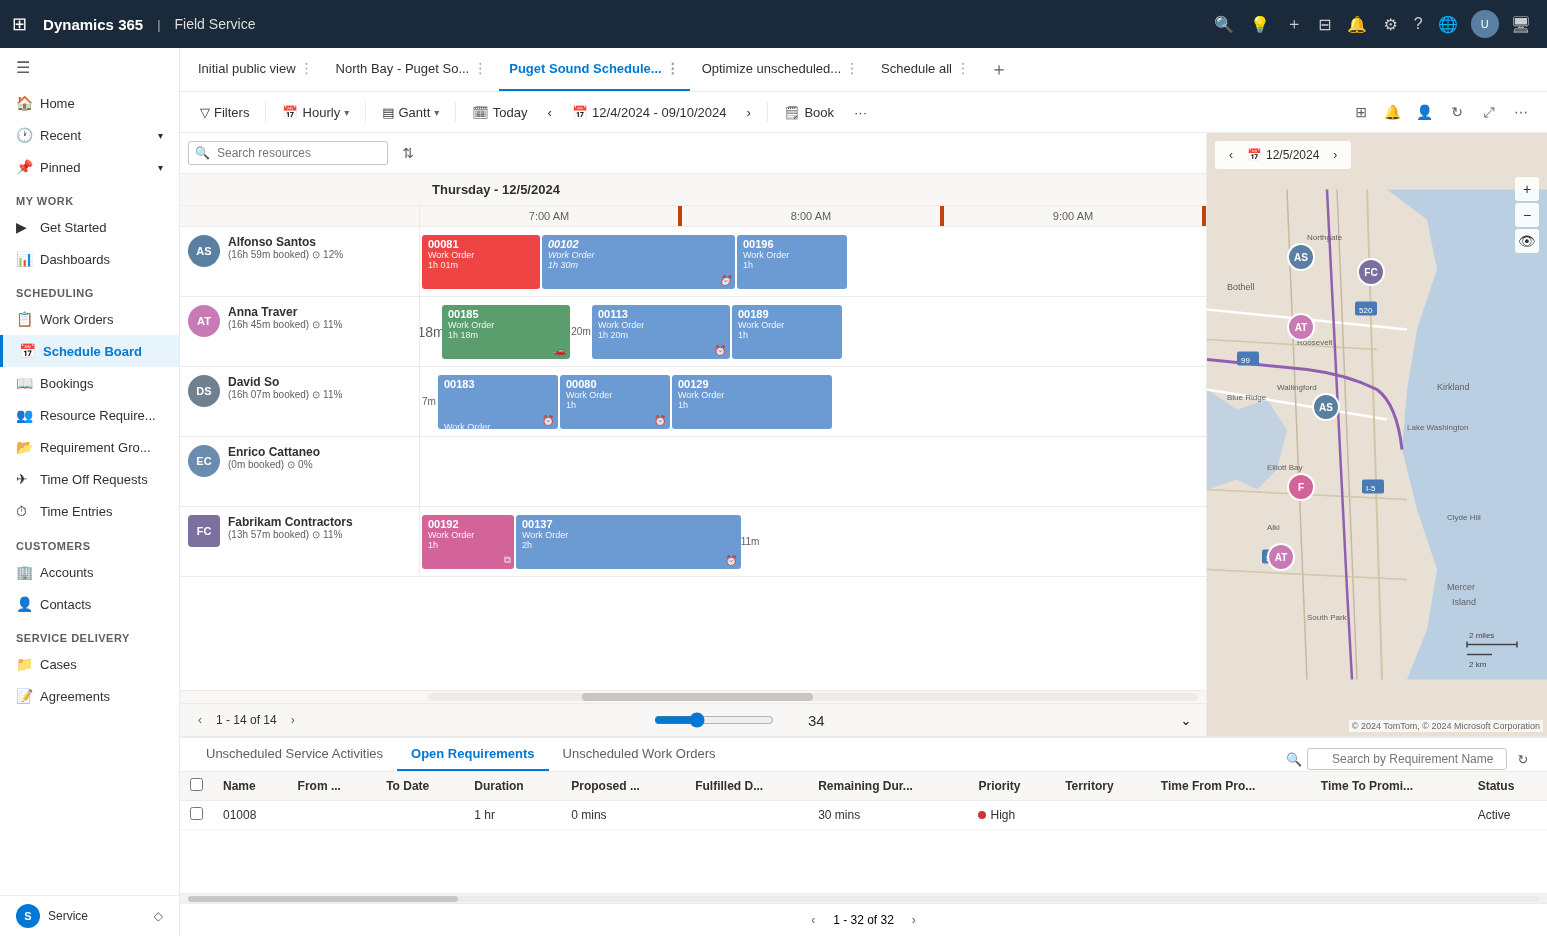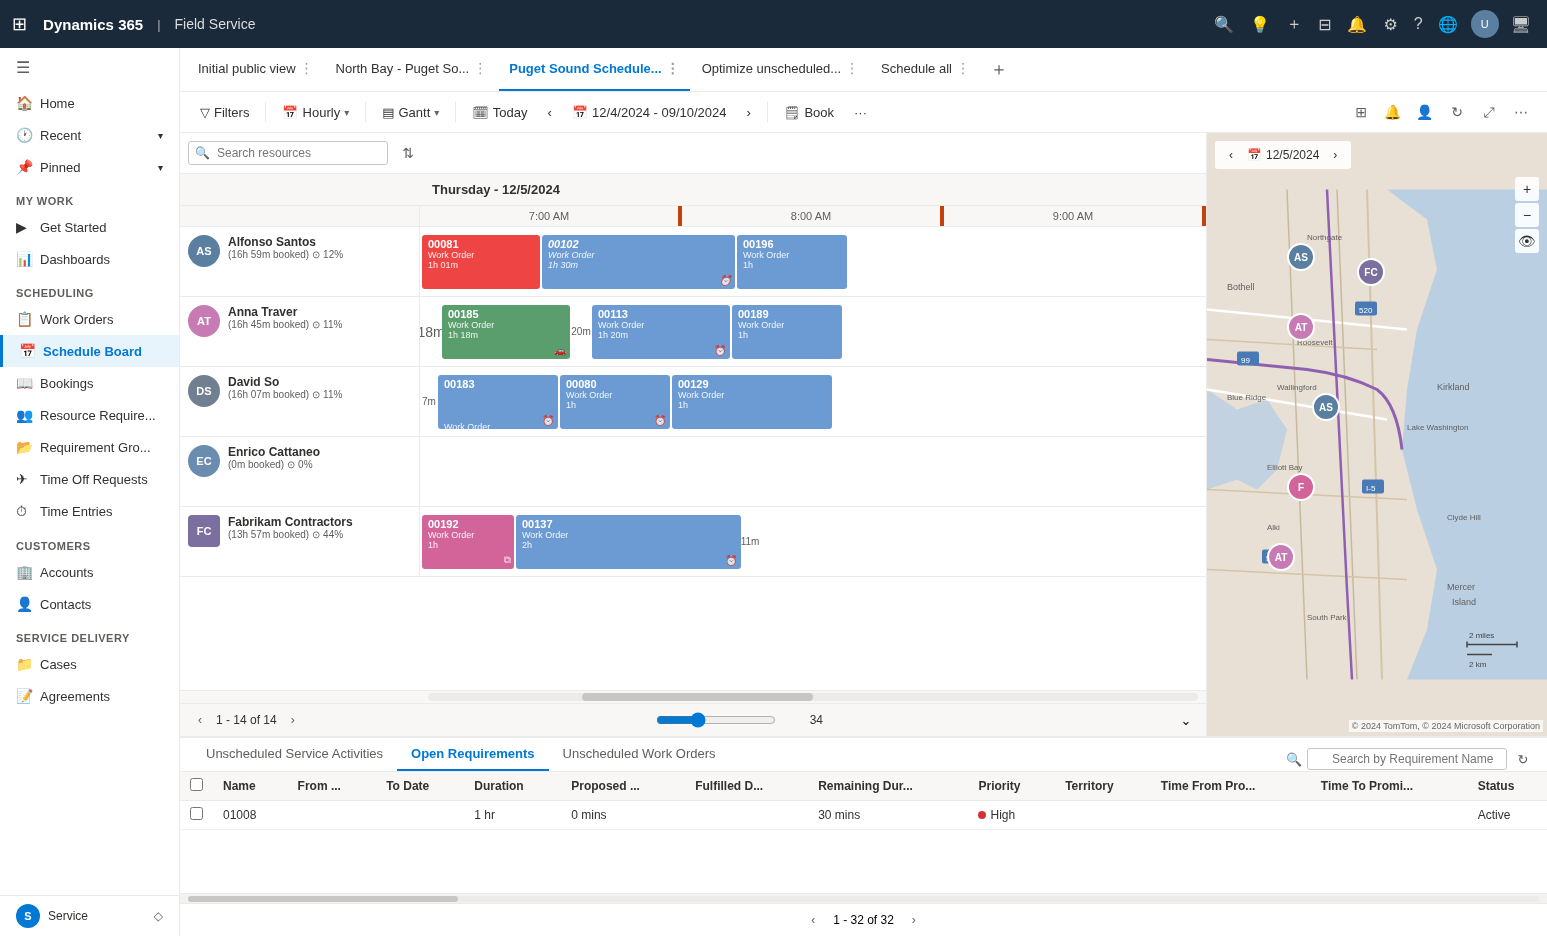--- a/index.html
+++ b/index.html
@@ -145,21 +145,21 @@
     .task-block .task-icon { position: absolute; bottom: 3px; right: 3px; font-size: 10px; opacity: 0.8; }
     .task-offset { flex-shrink: 0; display: flex; align-items: center; justify-content: center; font-size: 10px; color: #605e5c; }
     .bg-blue { background: #6b9bd2; }
     .bg-blue-dark { background: #ef4444; }
     .bg-green { background: #5a9e6e; }
     .bg-pink { background: #d2649a; }
     .gantt-footer { display: flex; align-items: center; padding: 4px 8px; border-top: 1px solid #edebe9; background: #f8f7f6; flex-shrink: 0; }
     .gantt-pagination { display: flex; align-items: center; gap: 4px; font-size: 12px; color: #323130; }
     .page-btn { width: 24px; height: 24px; display: flex; align-items: center; justify-content: center; cursor: pointer; border-radius: 3px; color: #605e5c; }
     .zoom-slider { flex: 1; display: flex; align-items: center; justify-content: center; gap: 8px; }
-    .zoom-label { font-size: 12px; color: #323130; margin-left: 26px; }
+    .zoom-label { font-size: 15px; color: #323130; margin-left: 26px; }
     input[type=range] { width: 120px; accent-color: #0078d4; }
     .gantt-footer-expand { width: 24px; height: 24px; display: flex; align-items: center; justify-content: center; cursor: pointer; }
 
     
     .search-row { display: flex; align-items: center; padding: 6px 8px; border-bottom: 1px solid #edebe9; background: #fff; flex-shrink: 0; }
     .search-input-wrapper { position: relative; flex: 1; max-width: 200px; }
     .search-input-wrapper input { width: 100%; padding: 4px 8px 4px 28px; border: 1px solid #c8c6c4; border-radius: 3px; font-size: 12px; color: #323130; }
     .search-input-wrapper .search-icon { position: absolute; left: 7px; top: 50%; transform: translateY(-50%); color: #605e5c; font-size: 12px; }
     .sort-btn { margin-left: 6px; width: 28px; height: 28px; display: flex; align-items: center; justify-content: center; cursor: pointer; color: #605e5c; font-size: 14px; }
 
@@ -508,21 +508,21 @@
               </div>
             </div>
             <div class="gantt-row-tasks"></div>
           </div>
 
           <div class="gantt-row">
             <div class="gantt-row-resource">
               <div class="resource-avatar" style="background:#7b6fa0;border-radius:4px;">FC</div>
               <div class="resource-info">
                 <div class="name">Fabrikam Contractors</div>
-                <div class="details">(13h 57m booked) ⊙ 44%</div>
+                <div class="details">(13h 57m booked) ⊙ 11%</div>
               </div>
             </div>
             <div class="gantt-row-tasks">
               <div class="task-block bg-pink" style="width:92px;">
                 <span class="task-id">00192</span>
                 <span class="task-type">Work Order</span>
                 <span class="task-dur">1h</span>
                 <span class="task-icon">⧉</span>
               </div>
               <div class="task-block bg-blue" style="width:225px;">

